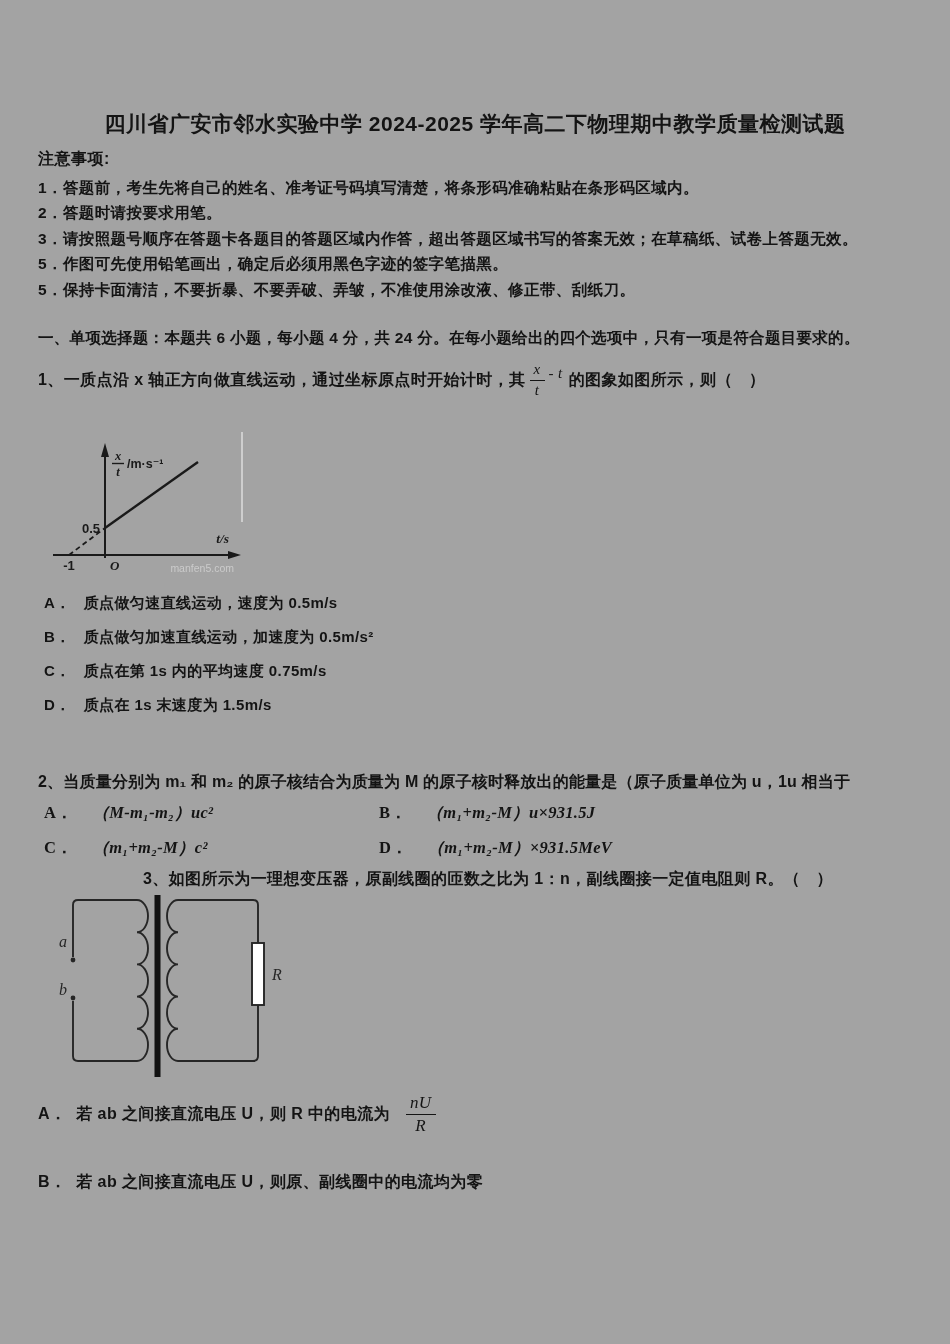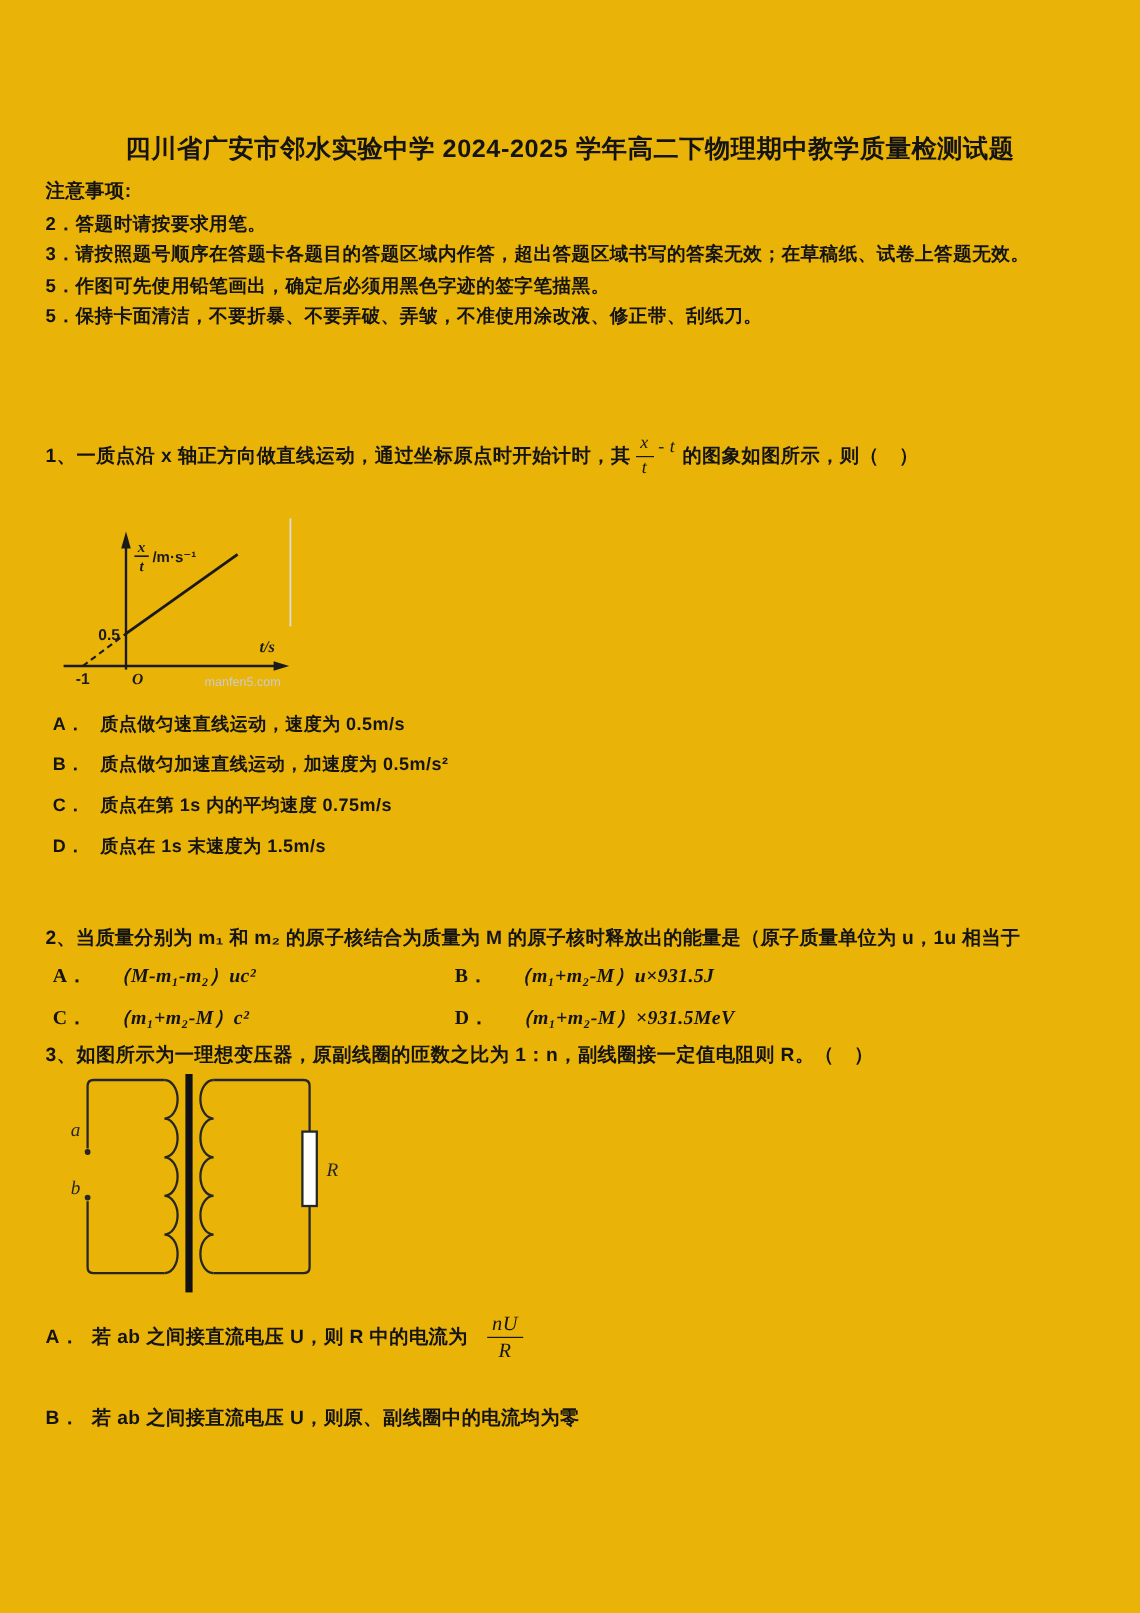--- a/index.html
+++ b/index.html
@@ -1,19 +1,19 @@
 <!DOCTYPE html>
 <html><head>
 <meta charset="utf-8">
 <style>
   html,body{margin:0;padding:0;background:#ffffff;}
   #page{
     position:relative;
     width:950px;height:1344px;
-    background:#eab308;
+    background:#a3a3a3;
     overflow:hidden;
     font-family:"Liberation Sans","DejaVu Sans",sans-serif;
     color:#141414;
   }
   .abs{position:absolute;}
 
   .doc-title{
     top:110px;left:0;width:950px;
     text-align:center;
     font-size:21px;font-weight:700;
@@ -75,21 +75,21 @@
     display:grid;grid-template-columns:335px 1fr;grid-auto-rows:35px;
   }
   .q2-opt{
     display:flex;align-items:center;white-space:nowrap;
     font-family:"Liberation Serif","DejaVu Serif",serif;
     font-size:16.5px;font-weight:700;
   }
   .q2-opt .option-label{font-family:"Liberation Serif","DejaVu Serif",serif;margin-right:20px;}
   .q2-opt .formula{font-style:italic;letter-spacing:0.3px;text-align:center;}
 
-  .q3-stem{top:869px;left:38px;width:900px;font-size:16px;font-weight:700;letter-spacing:0.4px;white-space:nowrap;}
+  .q3-stem{top:869px;left:38px;width:900px;font-size:16px;font-weight:700;letter-spacing:0.4px;white-space:nowrap;text-align:center;}
 
   .q3-optA{
     top:1086px;left:38px;width:860px;height:56px;
     display:flex;align-items:center;
     font-size:16px;font-weight:700;letter-spacing:0.4px;white-space:nowrap;
   }
   .q3-optA .frac{font-size:17px;margin-left:16px;}
   .q3-optB{
     top:1170px;left:38px;width:860px;
     display:flex;align-items:center;height:24px;
@@ -103,26 +103,28 @@
 </head>
 <body>
 
 <div id="page">
 
   <div class="abs doc-title">四川省广安市邻水实验中学 2024-2025 学年高二下物理期中教学质量检测试题</div>
 
   <div class="abs notice-heading">注意事项:</div>
 
   <div class="abs notice-list">
+    <span class="notice-item">1．答题前，考生先将自己的姓名、准考证号码填写清楚，将条形码准确粘贴在条形码区域内。</span>
     <span class="notice-item">2．答题时请按要求用笔。</span>
     <span class="notice-item">3．请按照题号顺序在答题卡各题目的答题区域内作答，超出答题区域书写的答案无效；在草稿纸、试卷上答题无效。</span>
     <span class="notice-item">5．作图可先使用铅笔画出，确定后必须用黑色字迹的签字笔描黑。</span>
     <span class="notice-item">5．保持卡面清洁，不要折暴、不要弄破、弄皱，不准使用涂改液、修正带、刮纸刀。</span>
   </div>
 
+  <div class="abs section-heading">一、单项选择题：本题共 6 小题，每小题 4 分，共 24 分。在每小题给出的四个选项中，只有一项是符合题目要求的。</div>
 
   <div class="abs q1-stem">
     <span>1、一质点沿 x 轴正方向做直线运动，通过坐标原点时开始计时，其</span>
     <span class="frac frac-small">
       <span class="num">x</span>
       <span class="den">t</span>
     </span>
     <span class="after-frac">- t</span>
     <span>的图象如图所示，则（　）</span>
   </div>

